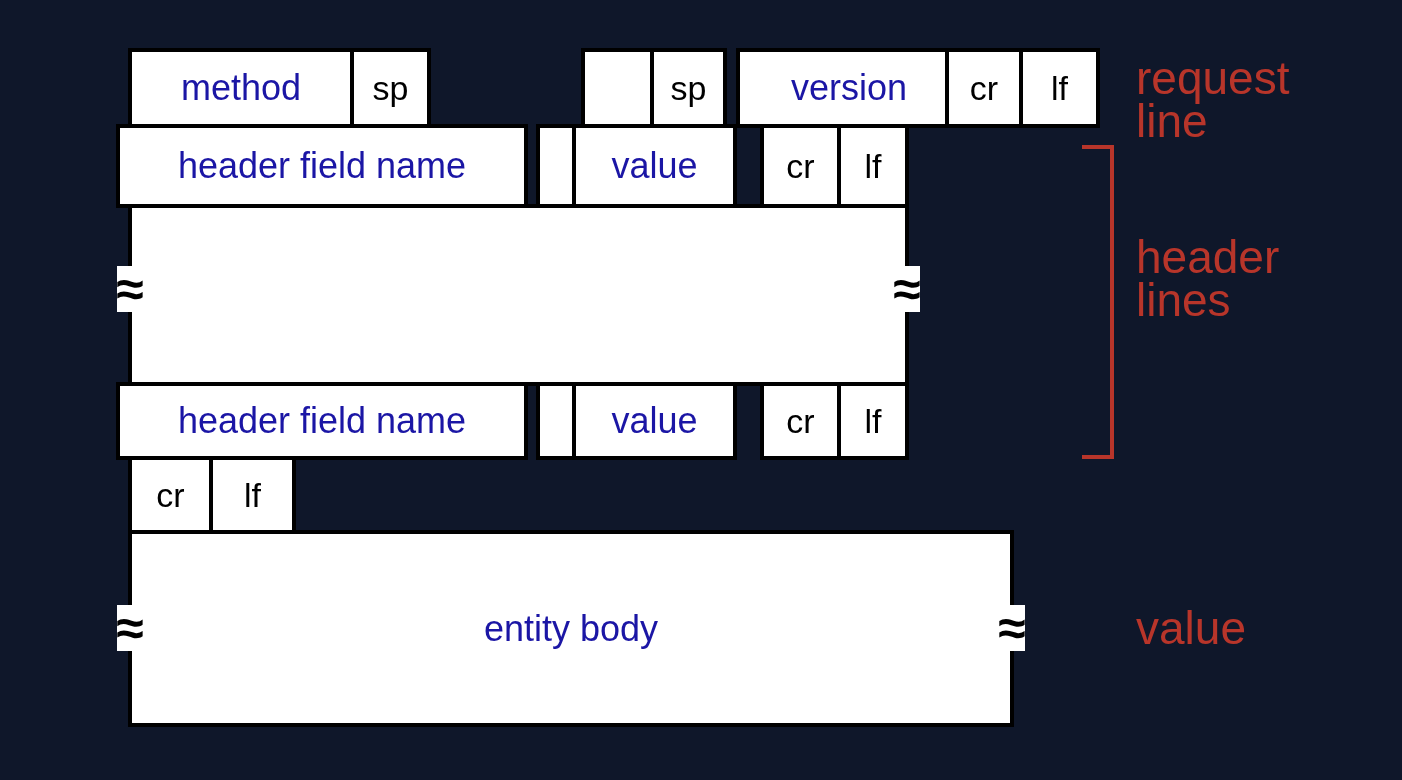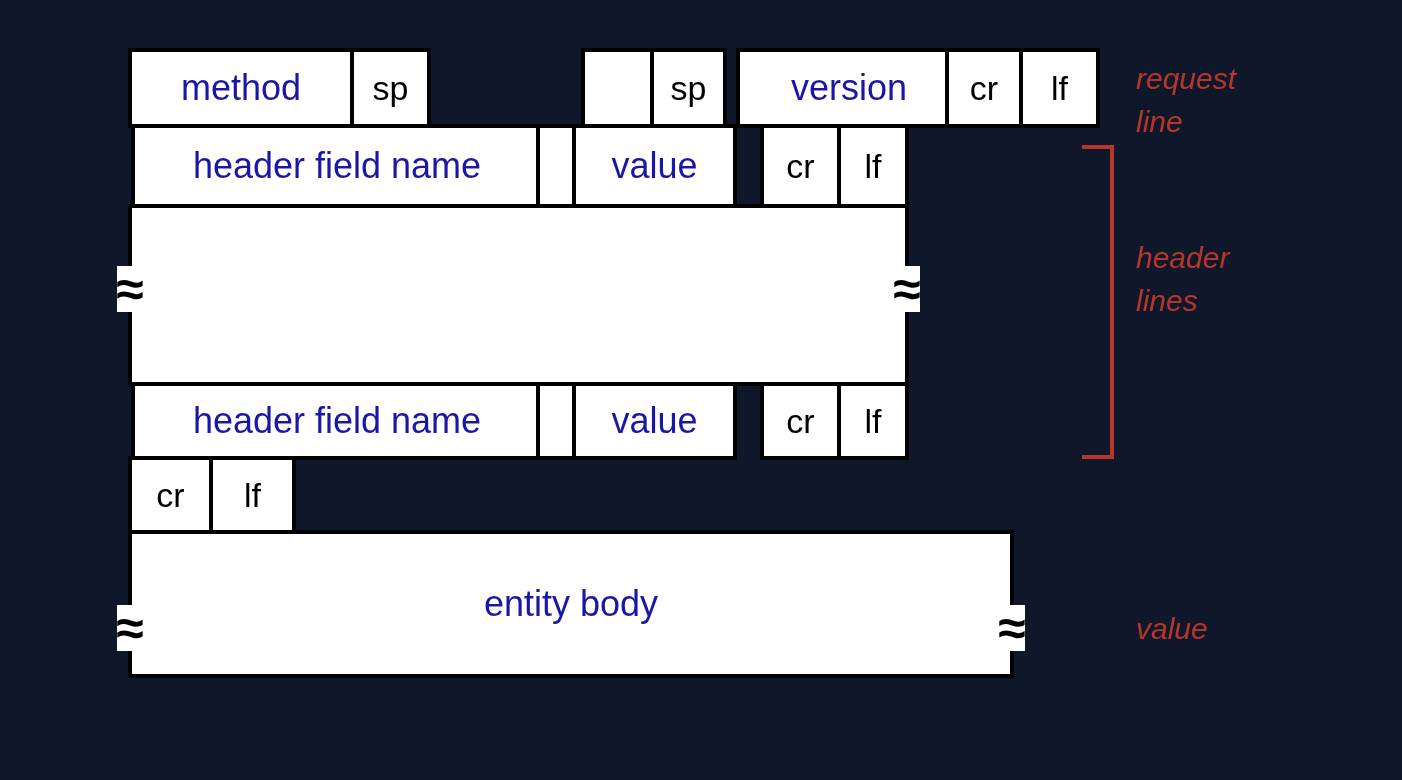--- a/index.html
+++ b/index.html
@@ -35,36 +35,36 @@
   .c-url     { left: 427px;  width: 158px; }
   .c-blank1  { left: 581px;  width: 73px;  }
   .c-sp2     { left: 650px;  width: 77px;  }
   .c-version { left: 723px;  width: 226px; margin-left: 13px; }
   .c-cr1     { left: 945px;  width: 78px;  }
   .c-lf1     { left: 1019px; width: 81px;  }
 
   
   .row2 { top: 124px; height: 84px; }
   .row4 { top: 382px; height: 78px; }
-  .h-name { left: 131px; width: 412px; }
+  .h-name { left: 116px; width: 412px; }
   .h-nar  { left: 536px; width: 40px;  }
   .h-val  { left: 572px; width: 165px; }
   .h-cr   { left: 760px; width: 81px;  }
   .h-lf   { left: 837px; width: 72px;  }
 
   
   .tall-box { left: 128px; top: 204px; width: 781px; height: 182px; }
 
   
   .row5 { top: 456px; height: 78px; }
   .c-cr5 { left: 128px; width: 85px; }
   .c-lf5 { left: 209px; width: 87px; }
 
   
-  .entity-box { left: 128px; top: 530px; width: 886px; height: 148px; }
+  .entity-box { left: 128px; top: 530px; width: 886px; height: 197px; }
 
   
   .sq {
     position: absolute;
     width: 26px;
     height: 46px;
     background: #ffffff;
     color: #000000;
     display: flex;
     align-items: center;
@@ -76,25 +76,24 @@
   }
   .sq-h-l { left: 117px; top: 266px; }
   .sq-h-r { left: 894px; top: 266px; }
   .sq-b-l { left: 117px; top: 605px; }
   .sq-b-r { left: 999px; top: 605px; }
 
   
   .annotation {
     position: absolute;
     color: #b8352a;
-    font-size: 30px;
+    font-size: 46px;
     line-height: 43px;
     white-space: pre-line;
     z-index: 2;
-    font-style: italic;
   }
   .lab-request { left: 1136px; top: 57px;  }
   .lab-headers { left: 1136px; top: 236px; }
   .lab-body    { left: 1136px; top: 607px; }
 
   .bracket-part { position: absolute; background: #b8352a; z-index: 2; }
   .bracket-v { left: 1110px; top: 145px; width: 4px;  height: 314px; }
   .bracket-t { left: 1082px; top: 145px; width: 32px; height: 4px;  }
   .bracket-b { left: 1082px; top: 455px; width: 32px; height: 4px;  }
 </style>

